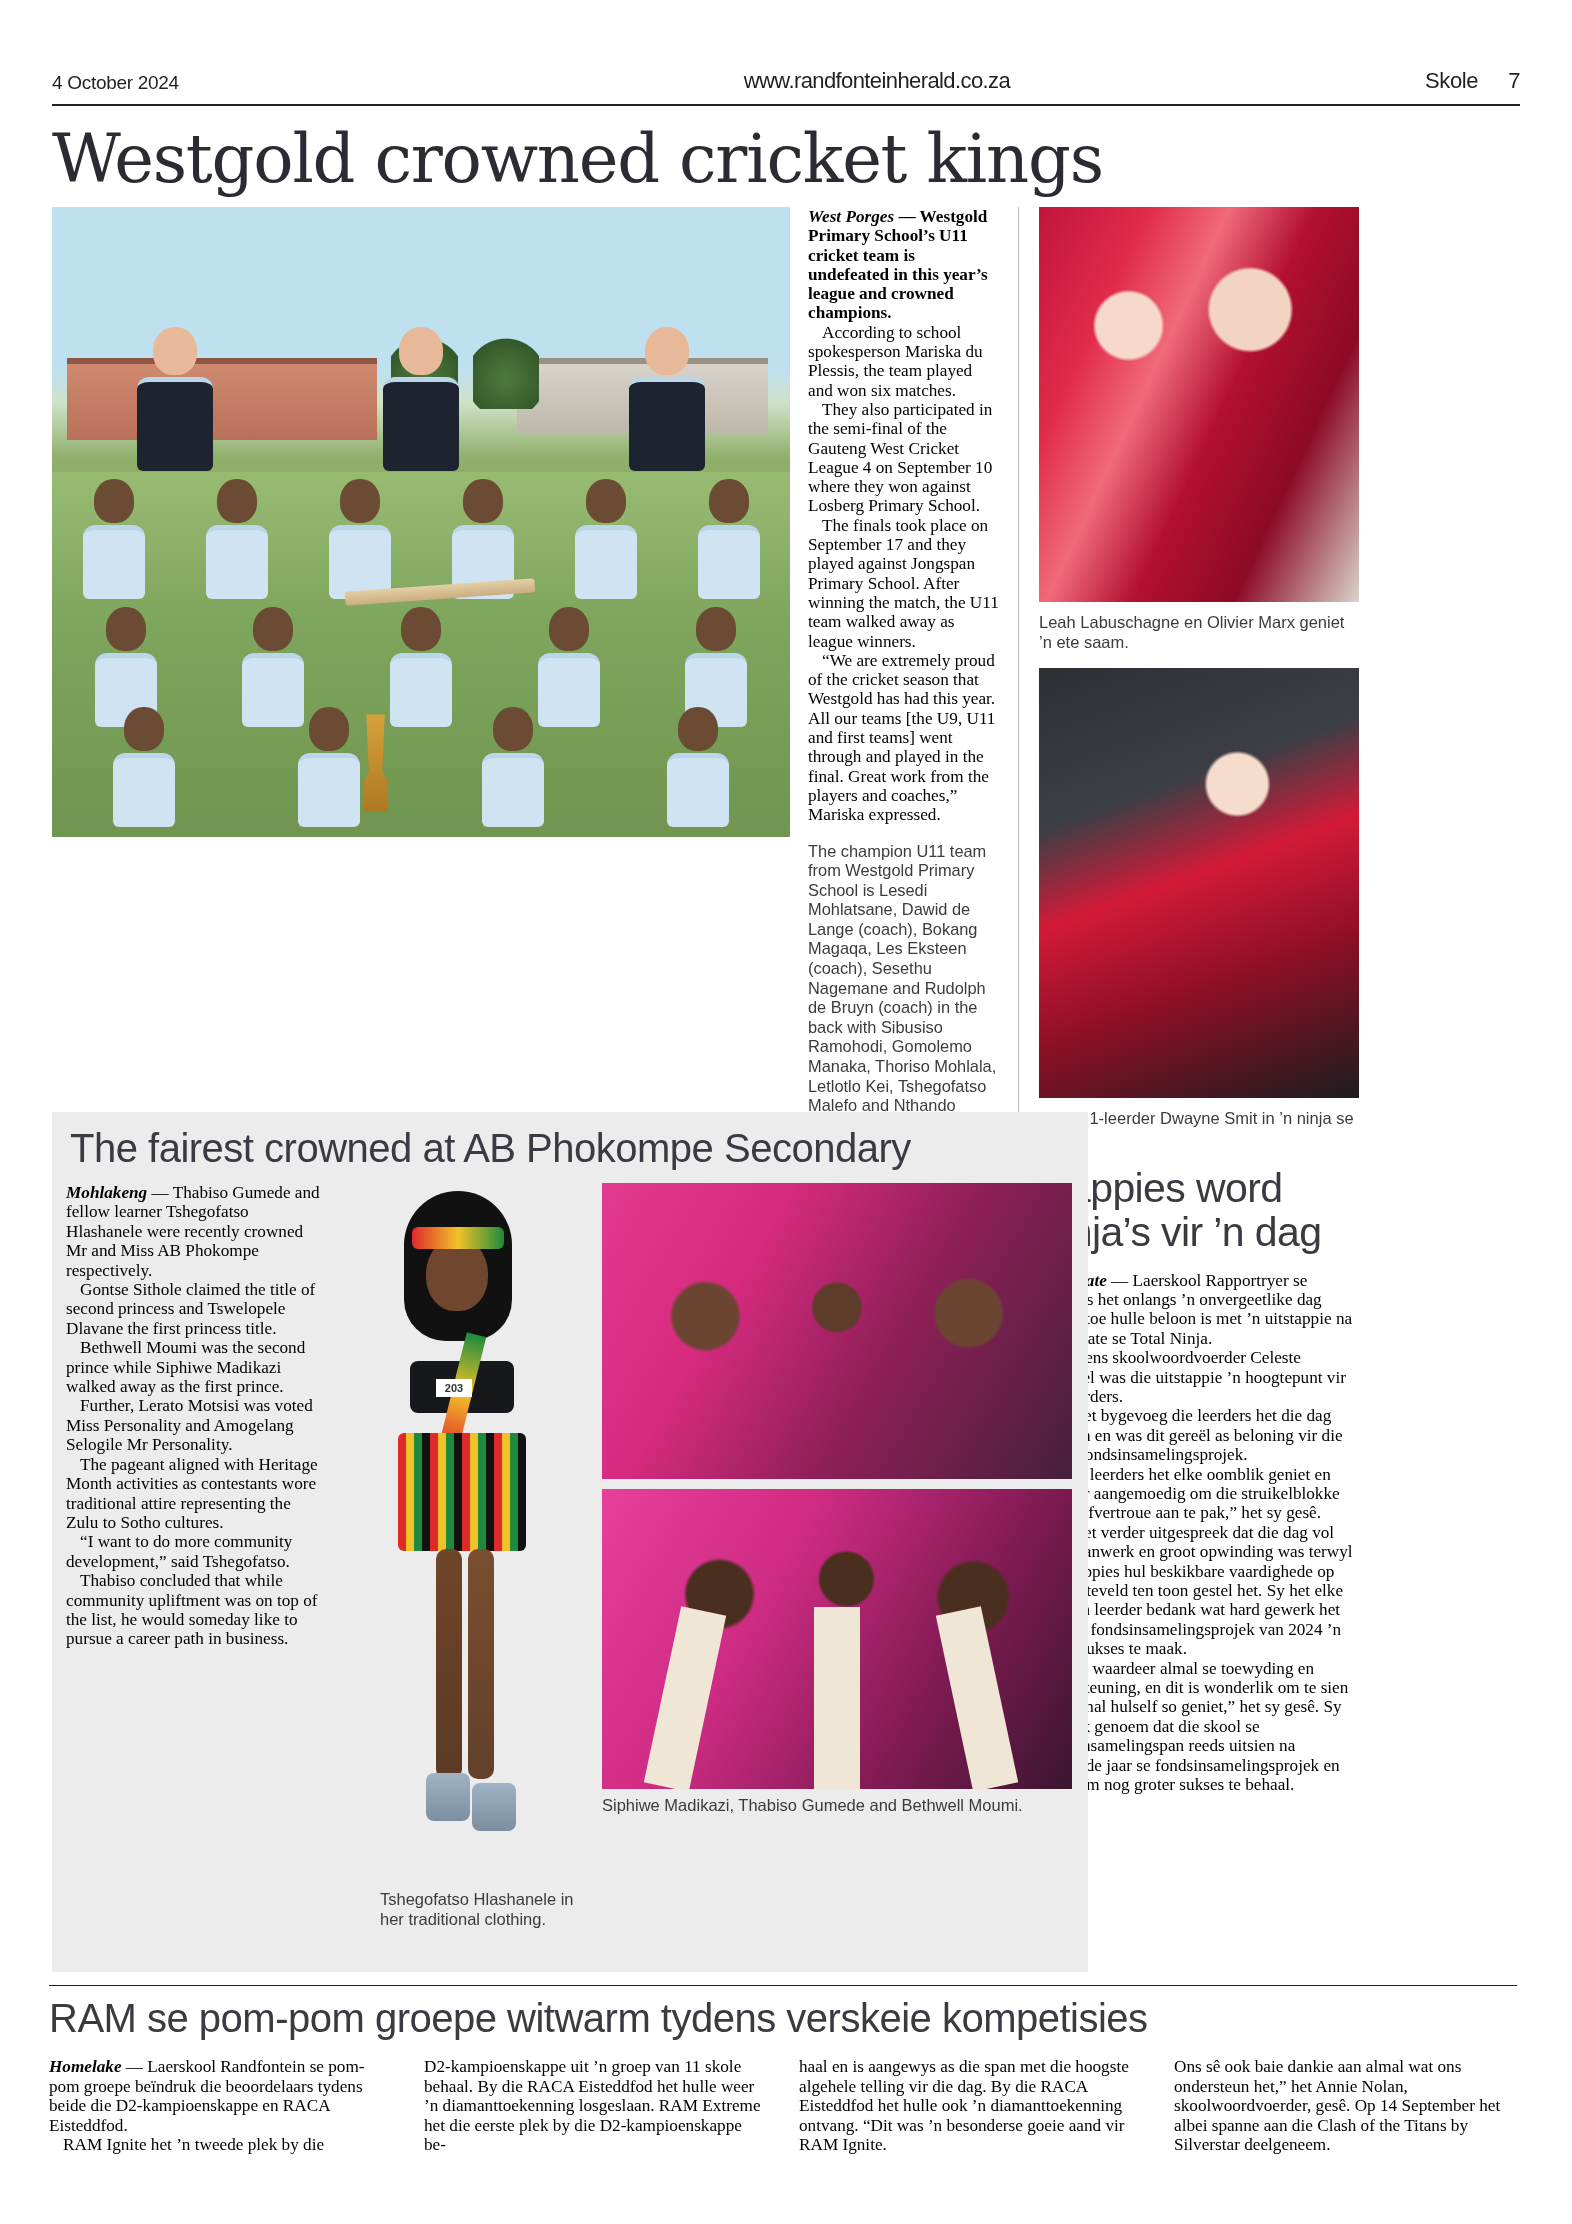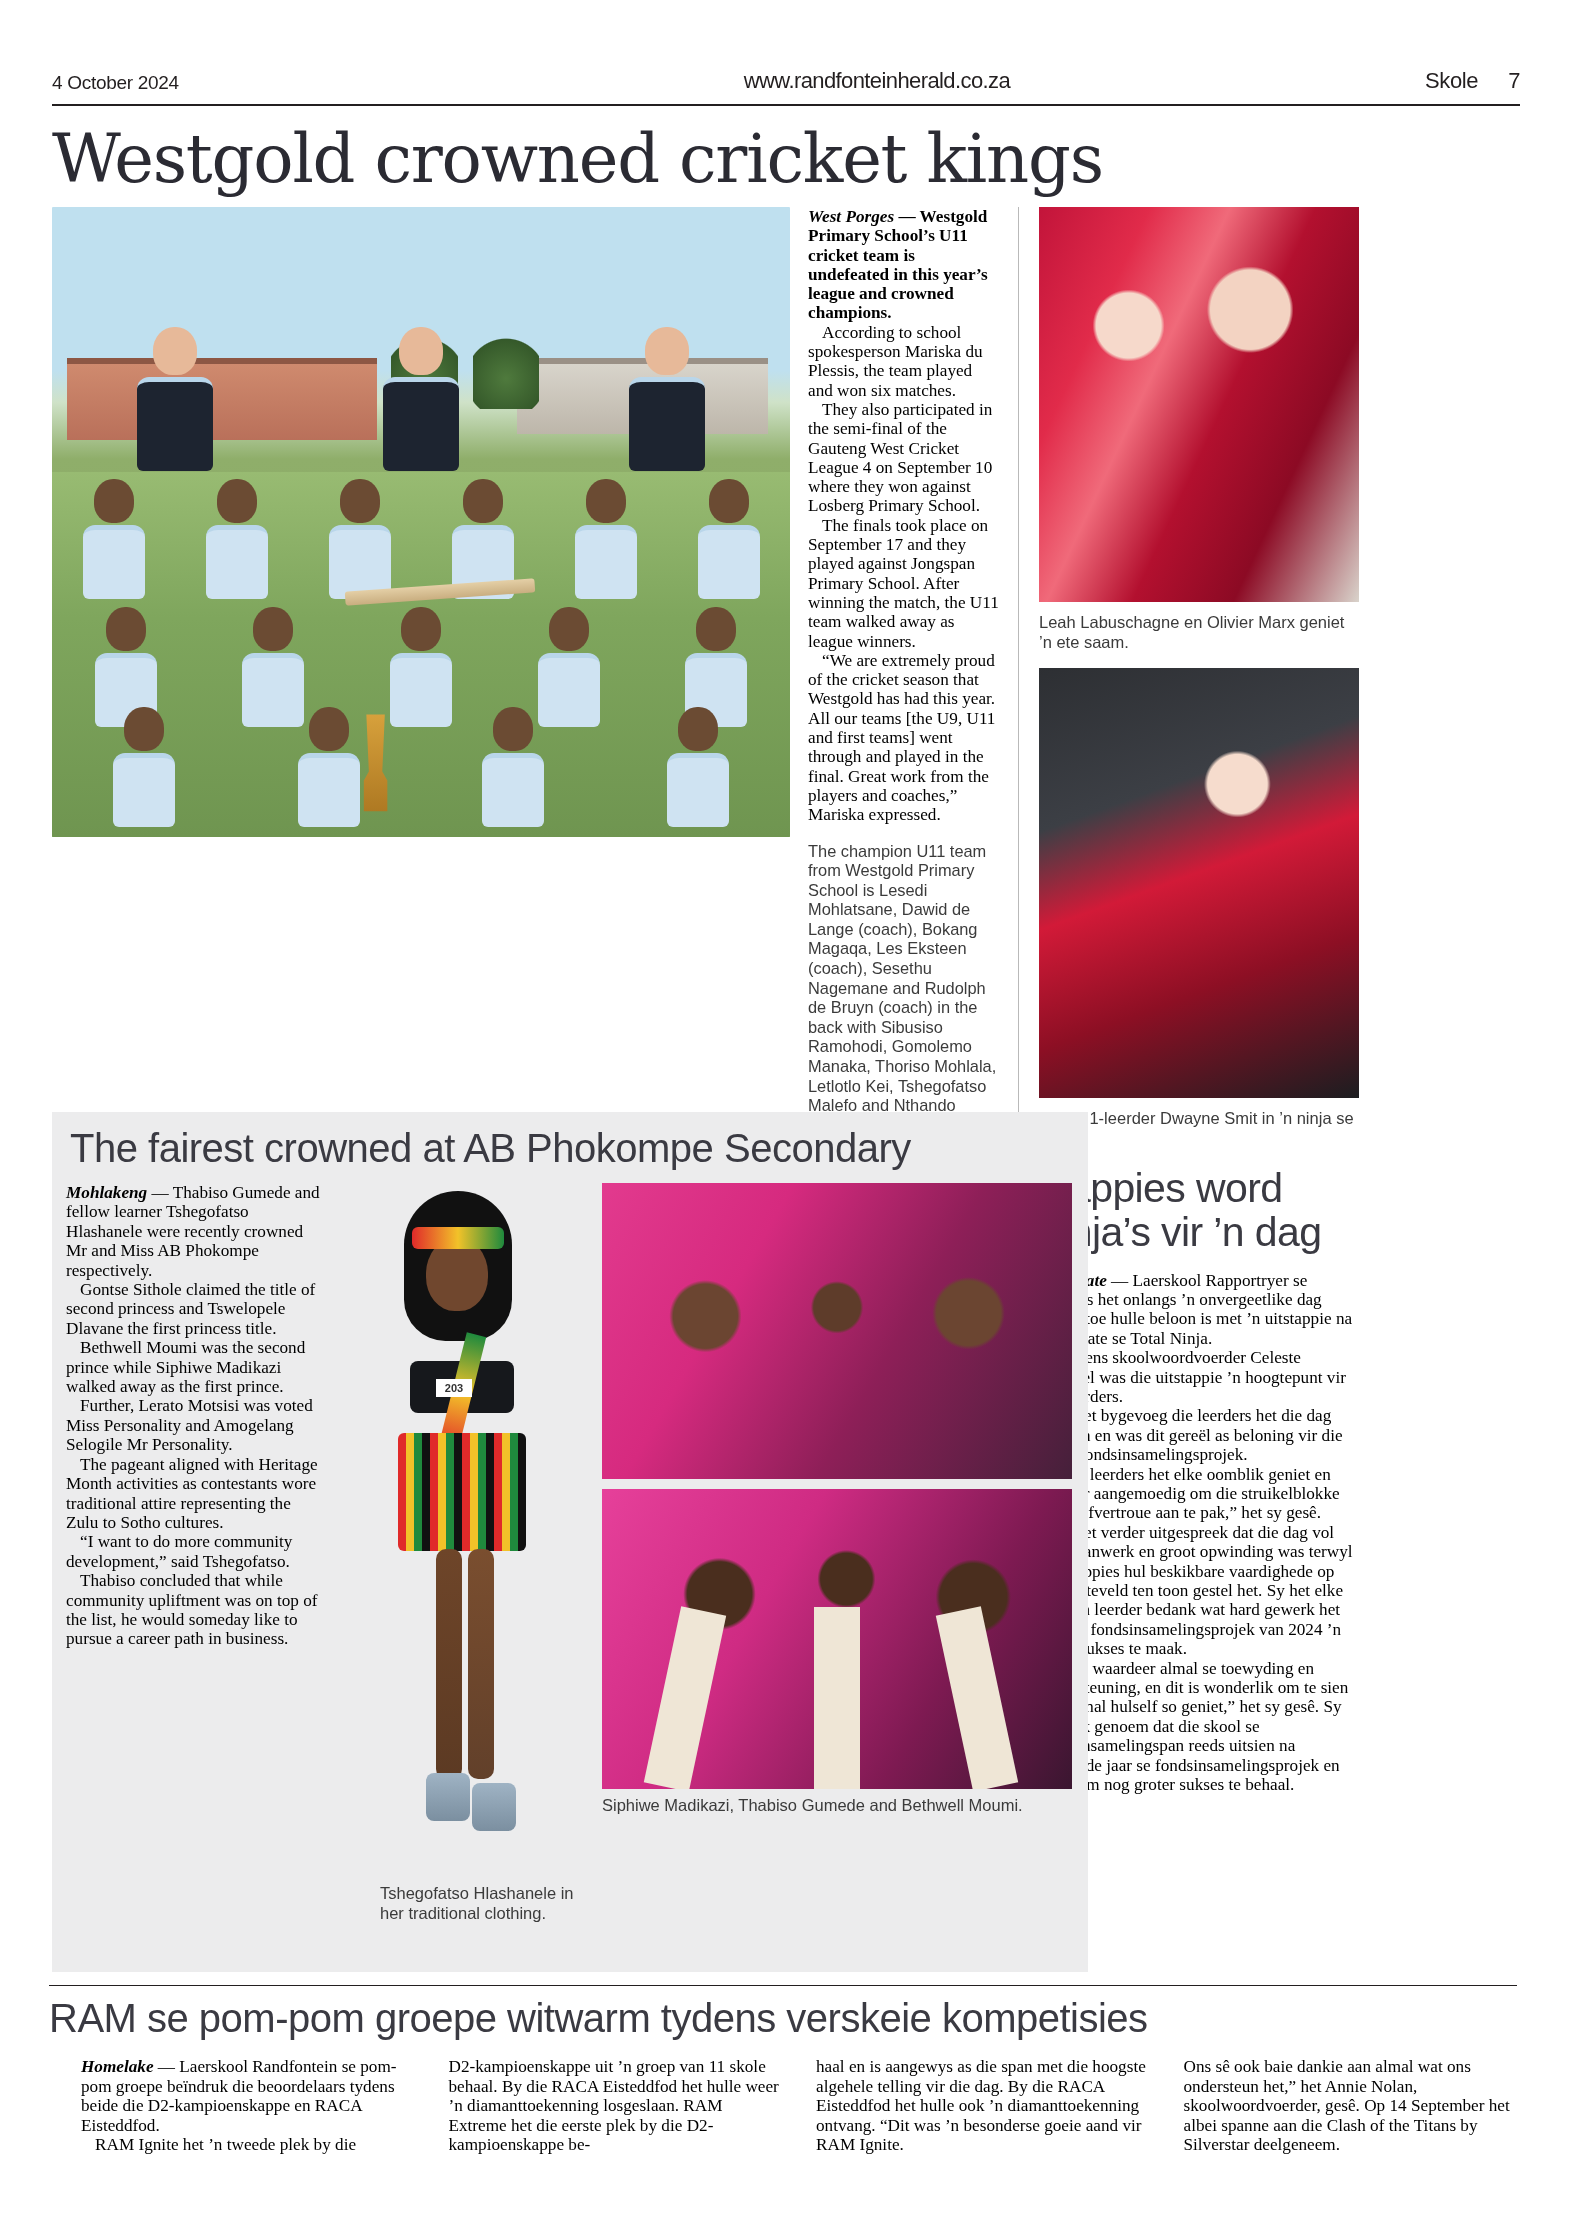--- a/index.html
+++ b/index.html
@@ -170,21 +170,21 @@
     border-radius:6px; }
   .girlpic .legL { position:absolute; left:96px; top:366px; width:26px; height:230px;
     background:linear-gradient(#6e4529,#5c3a23); border-radius:10px; }
   .girlpic .legR { position:absolute; left:128px; top:366px; width:26px; height:230px;
     background:linear-gradient(#7a4e2f,#62402a); border-radius:10px; }
   .girlpic .shoe { position:absolute; top:590px; width:44px; height:48px;
     background:linear-gradient(#9fb3c4,#7b8fa0); border-radius:8px; }
   .girlpic .num { position:absolute; left:96px; top:196px; width:36px; height:18px;
     background:#fff; color:#333; font:700 11px "Liberation Sans",sans-serif;
     text-align:center; line-height:18px; }
-  .girlcap { padding-left:40px; }
+  .girlcap { padding-left:40px; margin-top:6px; }
 
   .queenspic {
     width:470px; height:296px; margin-bottom:6px;
     background:
       radial-gradient(circle at 22% 45%, #6b4531 0 8%, transparent 9%),
       radial-gradient(circle at 50% 42%, #5e3c2a 0 8%, transparent 9%),
       radial-gradient(circle at 78% 44%, #6b4531 0 8%, transparent 9%),
       linear-gradient(120deg,#e23a8e 0%, #d62a7f 30%, #8e1f58 60%, #45203a 100%);
   }
   .princespic {
@@ -197,21 +197,21 @@
   }
   .sash-strip { position:absolute; background:#efe6d6; }
 
   
   .a3 { position:absolute; left:49px; top:1985px; width:1468px; }
   .a3 hr { border:0; border-top:1.5px solid #231f20; margin:0 0 10px; }
   .a3-head {
     font-family:"Liberation Sans", sans-serif;
     font-size:40px; color:#3a3a42; letter-spacing:-0.5px; margin-bottom:16px;
   }
-  .a3-cols { display:flex; gap:34px;margin-left:32px; }
+  .a3-cols { display:flex; gap:34px; }
   .a3-cols .body-col { width:341px; font-size:17.2px; line-height:19.6px; }
 </style>
 </head>
 <body>
 
 <div class="page">
 
   <div class="masthead">
     <div class="date">4 October 2024</div>
     <div class="url">www.randfonteinherald.co.za</div>

